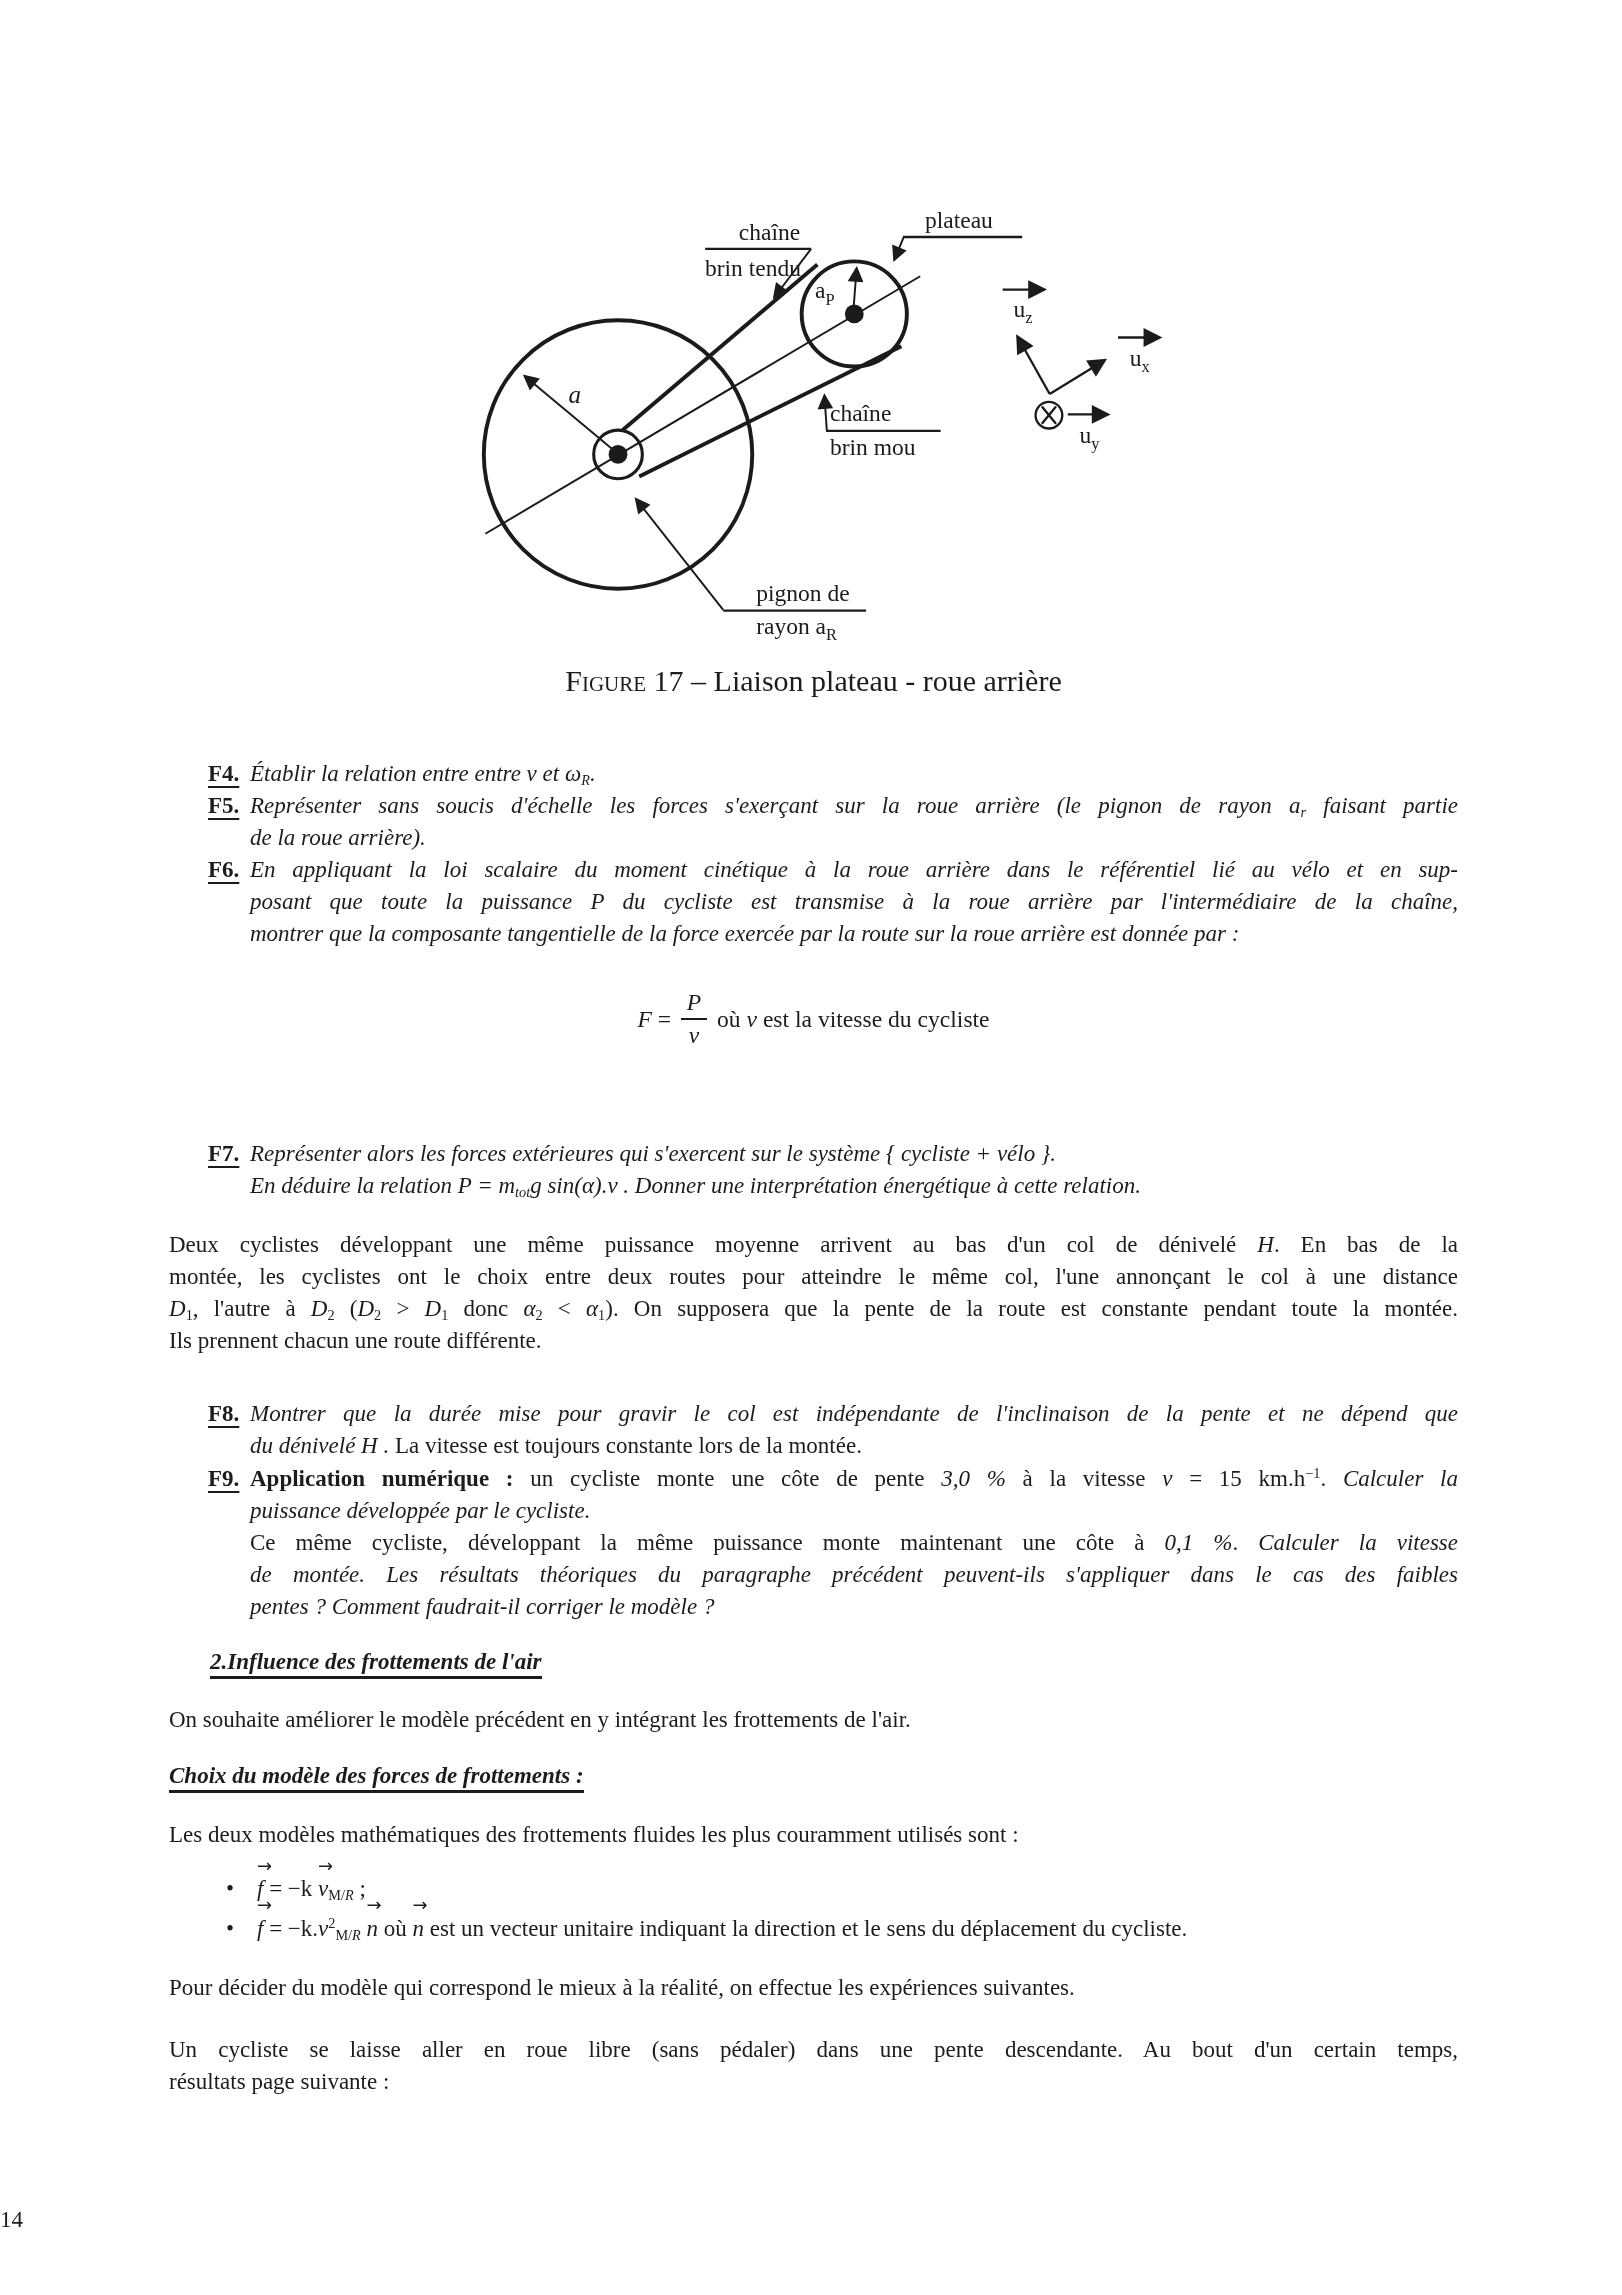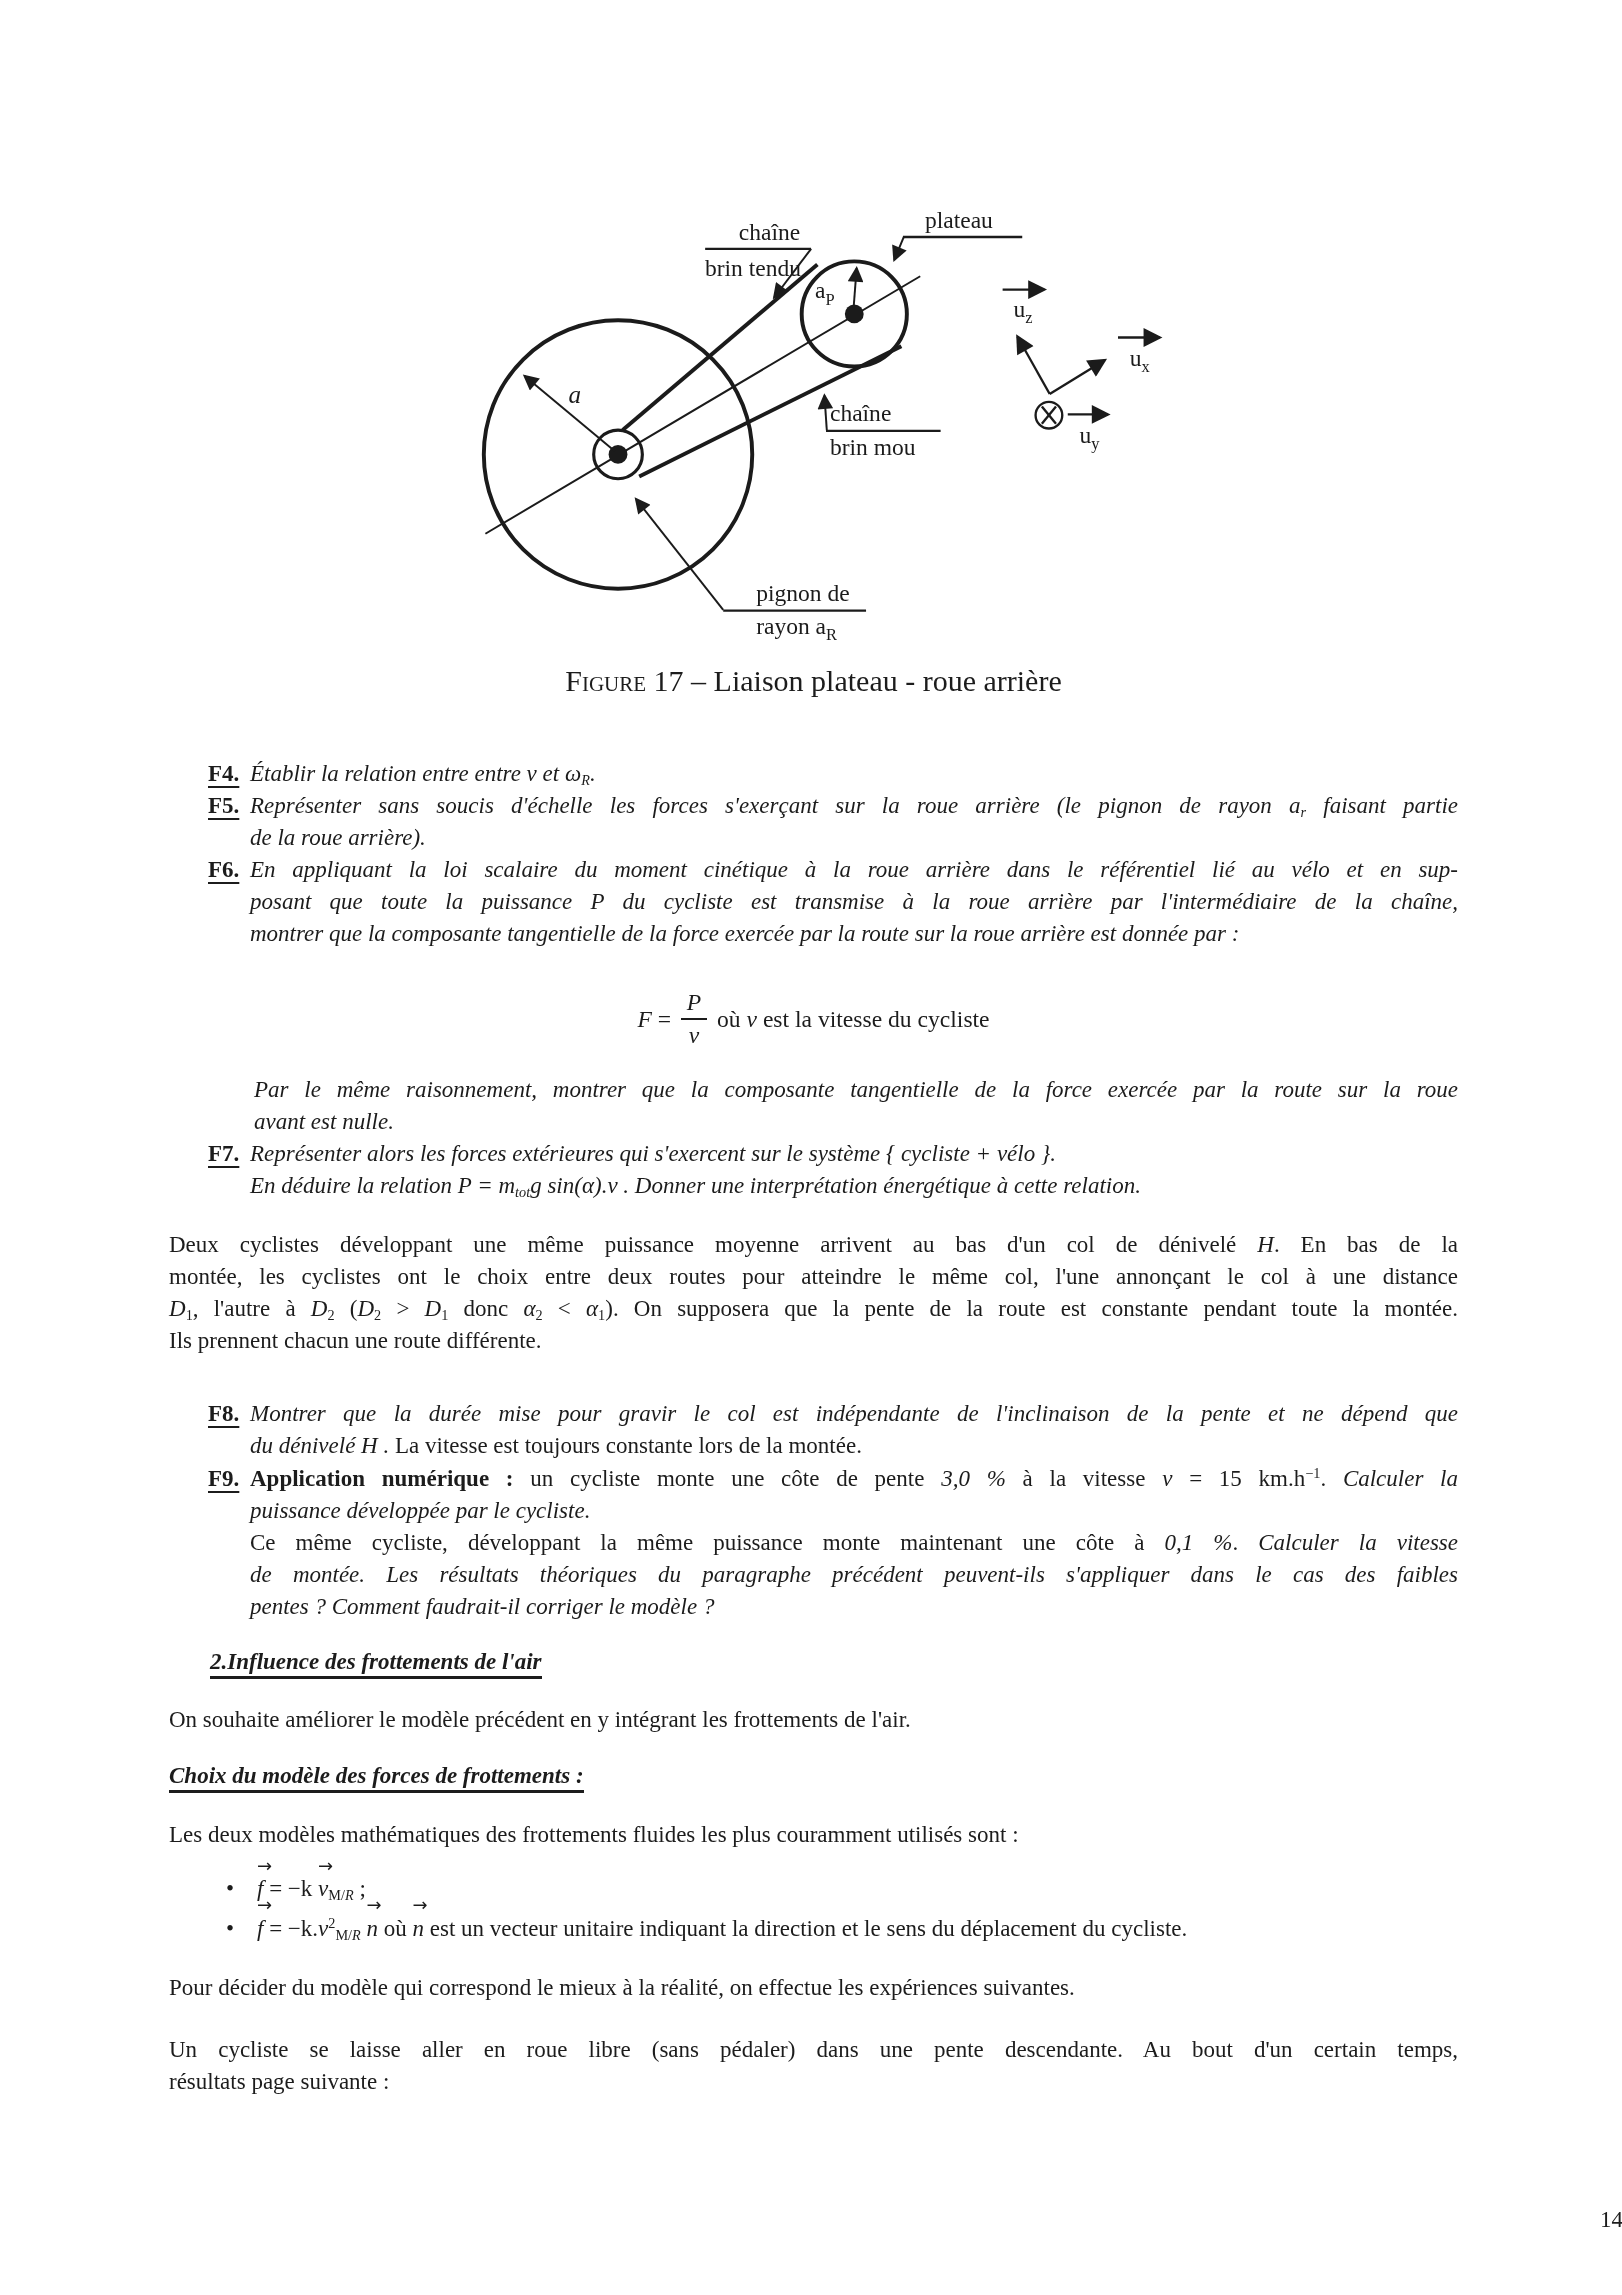--- a/index.html
+++ b/index.html
@@ -42,21 +42,21 @@
   .frac{display:inline-flex;flex-direction:column;align-items:center;margin:0 7.9px;}
   .fnum{padding:0 7.9px 3.1px;line-height:1;}
   .fden{border-top:2.4px solid #1c1c1c;padding:3.9px 7.9px 0;line-height:1;}
   .heading{
     font-weight:700;font-style:italic;display:inline-block;
     border-bottom:3.1px solid #1c1c1c;padding-bottom:1px;
   }
   .bullets{position:absolute;left:226px;width:1233px;}
   .bullet-item{position:relative;padding-left:31px;line-height:32px;margin-bottom:7.9px;}
   .bullet-item::before{content:"\2022";position:absolute;left:0;top:0;font-size:23px;}
-  .pagenum{position:absolute;left:0;width:1623px;text-align:right;font-size:23px;}
+  .pagenum{position:absolute;left:0;width:1623px;text-align:left;font-size:23px;}
   svg text{font-family:"Liberation Serif","DejaVu Serif",serif;fill:#1b1b1b;}
 </style>
 </head>
 <body>
 
 <div class="page">
 
   <svg style="position:absolute;left:0;top:0;font-size:29px" width="1623" height="2295" viewBox="0 0 2067 2924" fill="none" stroke="#1b1b1b">
     <defs>
       <marker id="ah" viewBox="0 0 10 10" refX="8.5" refY="5" markerWidth="9" markerHeight="8" orient="auto-start-reverse">
@@ -156,24 +156,20 @@
 
   <div class="formula" style="top:973px">
     <span><span class="it">F</span><span> = </span></span>
     <span class="frac">
       <span class="fnum"><span class="scr">P</span></span>
       <span class="fden"><span class="it">v</span></span>
     </span>
     <span><span> où </span><span class="it">v</span><span> est la vitesse du cycliste</span></span>
   </div>
 
-  <div class="cont itb" style="top:1074px">
-    <div class="line jl"><span>Par le même raisonnement, montrer que la composante tangentielle de la force exercée par la route sur la roue</span></div>
-    <div class="line"><span>avant est nulle.</span></div>
-  </div>
 
   <div class="q" style="top:1138px">
     <span class="qlabel">F7.</span>
     <div class="qbody itb">
       <div class="line"><span>Représenter alors les forces extérieures qui s'exercent sur le système { cycliste + vélo }.</span></div>
       <div class="line"><span>En déduire la relation </span><span class="scr">P</span><span> = m</span><sub>tot</sub><span>g sin(α).</span><span>v</span><span> . Donner une interprétation énergétique à cette relation.</span></div>
     </div>
   </div>
 
   <div class="para" style="top:1229px">

